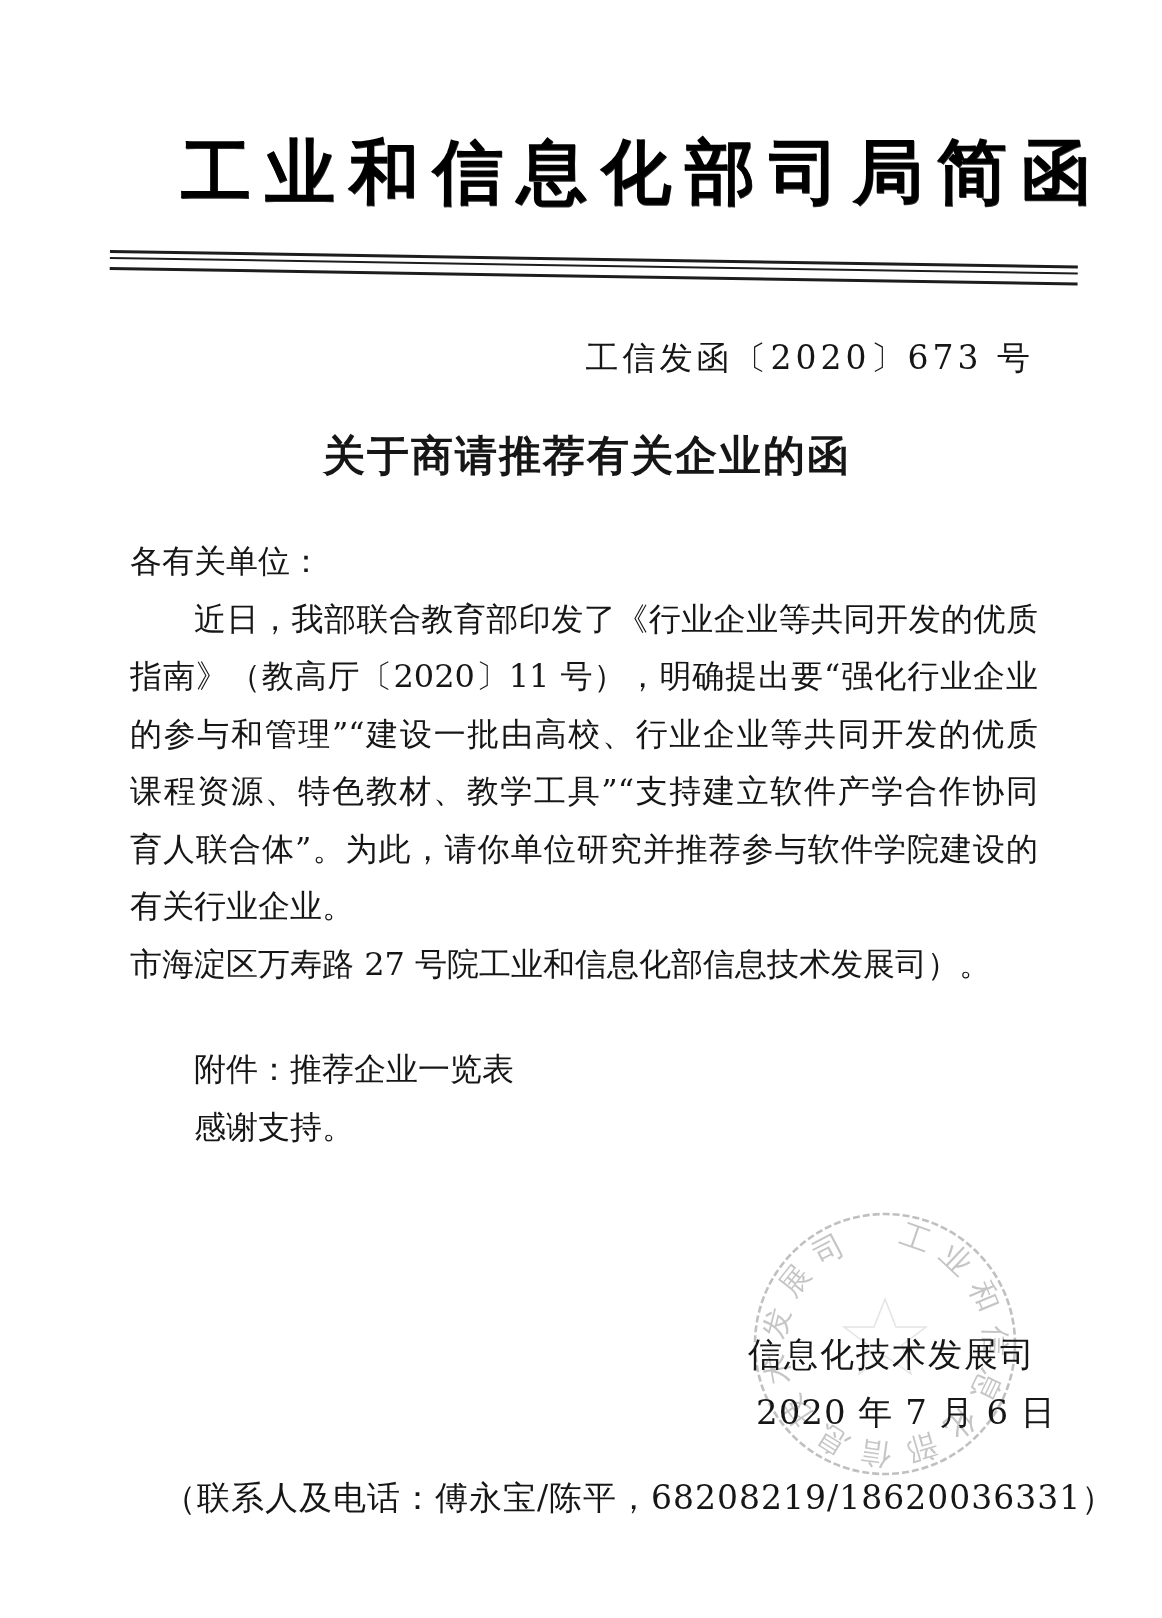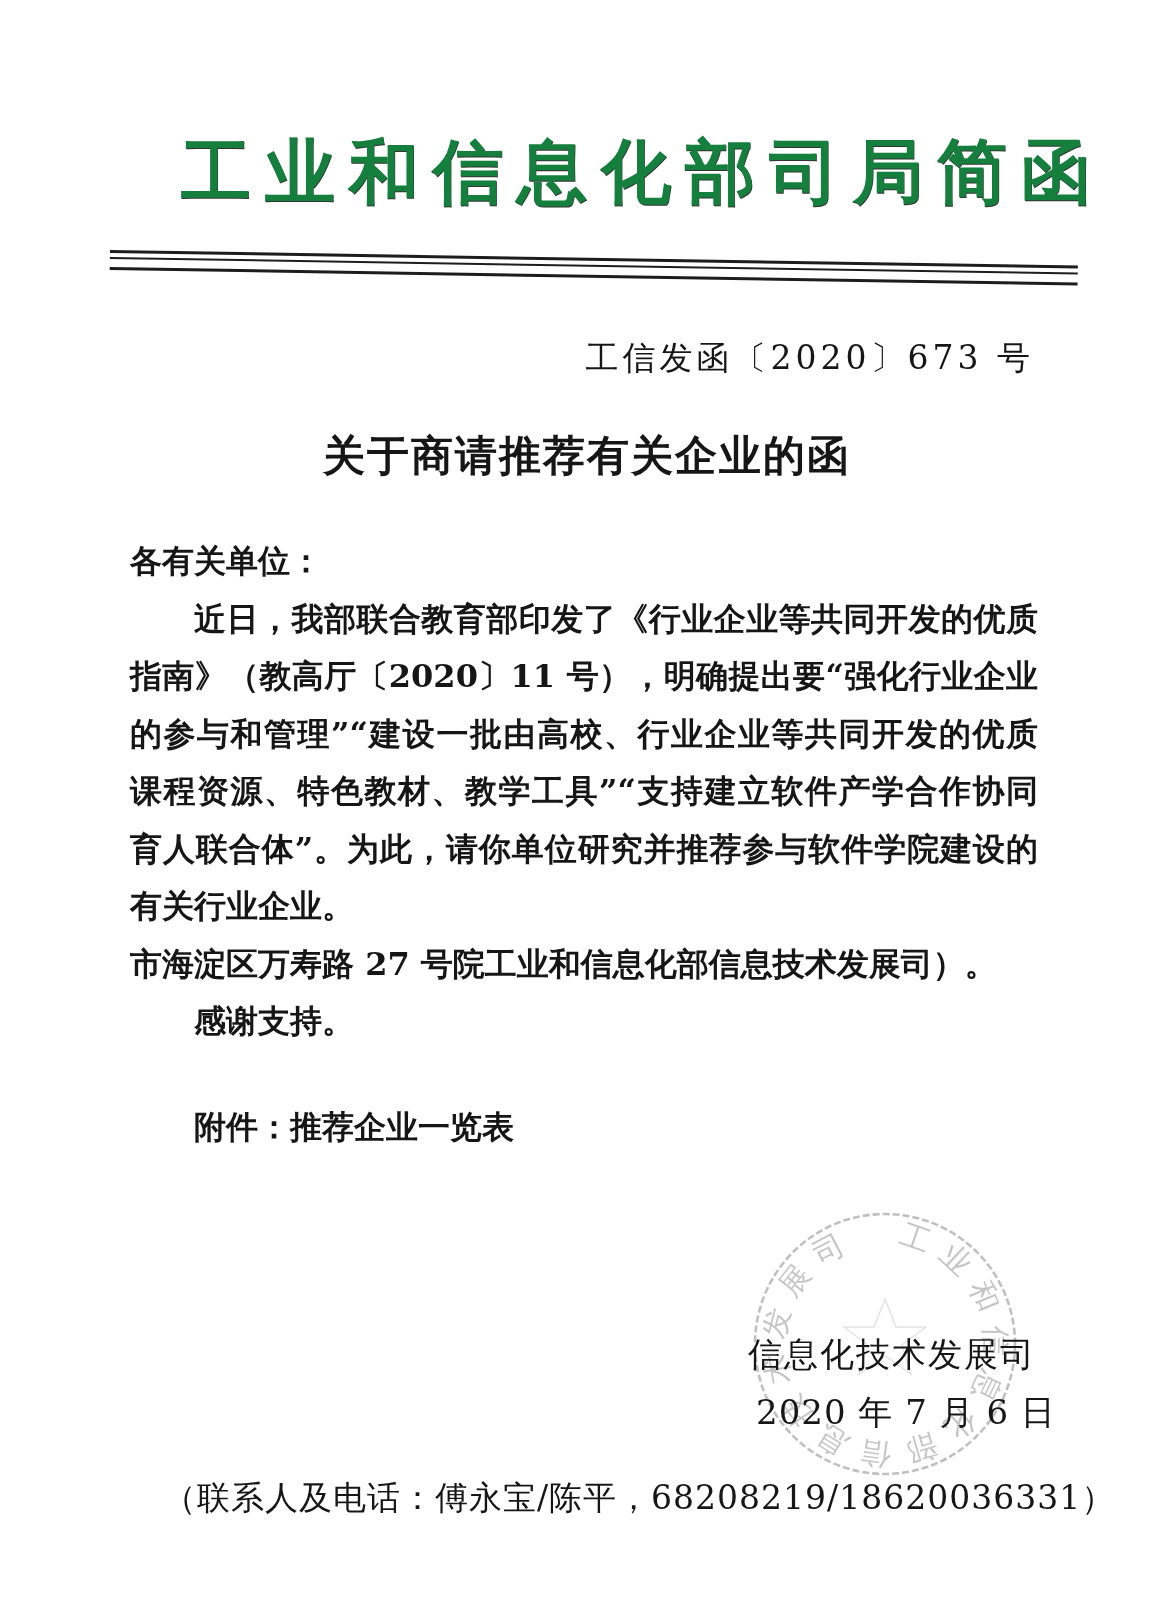--- a/index.html
+++ b/index.html
@@ -15,21 +15,21 @@
   
   .letterhead {
     position: absolute;
     left: 181px;
     top: 126px;
     margin: 0;
     font-size: 70px;
     font-weight: 900;
     letter-spacing: 14px;
     white-space: nowrap;
-    color: #15803d;
+    color: #000000;
     text-shadow: 0.5px 0.5px 0 #333;
   }
   
   .rule {
     position: absolute;
     left: 110px;
     top: 250px;
     width: 968px;
     transform: rotate(0.92deg);
     transform-origin: 0 0;
@@ -66,21 +66,21 @@
     padding-left: 6px;
   }
   .body {
     position: absolute;
     top: 533px;
     left: 130px;
     width: 908px;
     font-size: 32px;
     line-height: 57.5px;
   }
-  .line { min-height: 57.5px; font-weight: bold; }
+  .line { min-height: 57.5px; }
   .jl { text-align: justify; text-align-last: justify; }
   .ind { text-indent: 2em; }
   .attachment { margin-top: 48px; text-indent: 2em; }
   
   .stamp {
     position: absolute;
     left: 750px;
     top: 1209px;
     width: 270px;
     height: 270px;
@@ -132,22 +132,22 @@
 
   <div class="body">
     <div class="line">各有关单位：</div>
     <div class="line ind jl">近日，我部联合教育部印发了《行业企业等共同开发的优质</div>
     <div class="line jl">指南》（教高厅〔2020〕11 号），明确提出要“强化行业企业</div>
     <div class="line jl">的参与和管理”“建设一批由高校、行业企业等共同开发的优质</div>
     <div class="line jl">课程资源、特色教材、教学工具”“支持建立软件产学合作协同</div>
     <div class="line jl">育人联合体”。为此，请你单位研究并推荐参与软件学院建设的</div>
     <div class="line">有关行业企业。</div>
     <div class="line">市海淀区万寿路 27 号院工业和信息化部信息技术发展司）。</div>
+    <div class="line attachment">附件：推荐企业一览表</div>
     <div class="line ind">感谢支持。</div>
-    <div class="line attachment">附件：推荐企业一览表</div>
   </div>
 
   <svg class="stamp" viewBox="0 0 270 270" xmlns="http://www.w3.org/2000/svg">
     <circle cx="135" cy="135" r="130" fill="none" stroke="#8d8d8d" stroke-width="2.6" stroke-dasharray="7 3" opacity="0.55"></circle>
     <path id="seal-arc" d="M 135 35 A 100 100 0 1 1 134.99 35" fill="none"></path>
     <text font-size="30" fill="#8d8d8d" opacity="0.5" letter-spacing="12" font-family="DejaVu Serif, Liberation Serif, serif">
       <textPath href="#seal-arc" xlink:href="#seal-arc" startOffset="2%">工业和信息化部信息技术发展司</textPath>
     </text>
     <polygon points="135,90 146,118 176,118 152,136 161,165 135,147 109,165 118,136 94,118 124,118" fill="none" stroke="#9a9a9a" stroke-width="1.5" opacity="0.28"></polygon>
   </svg>

